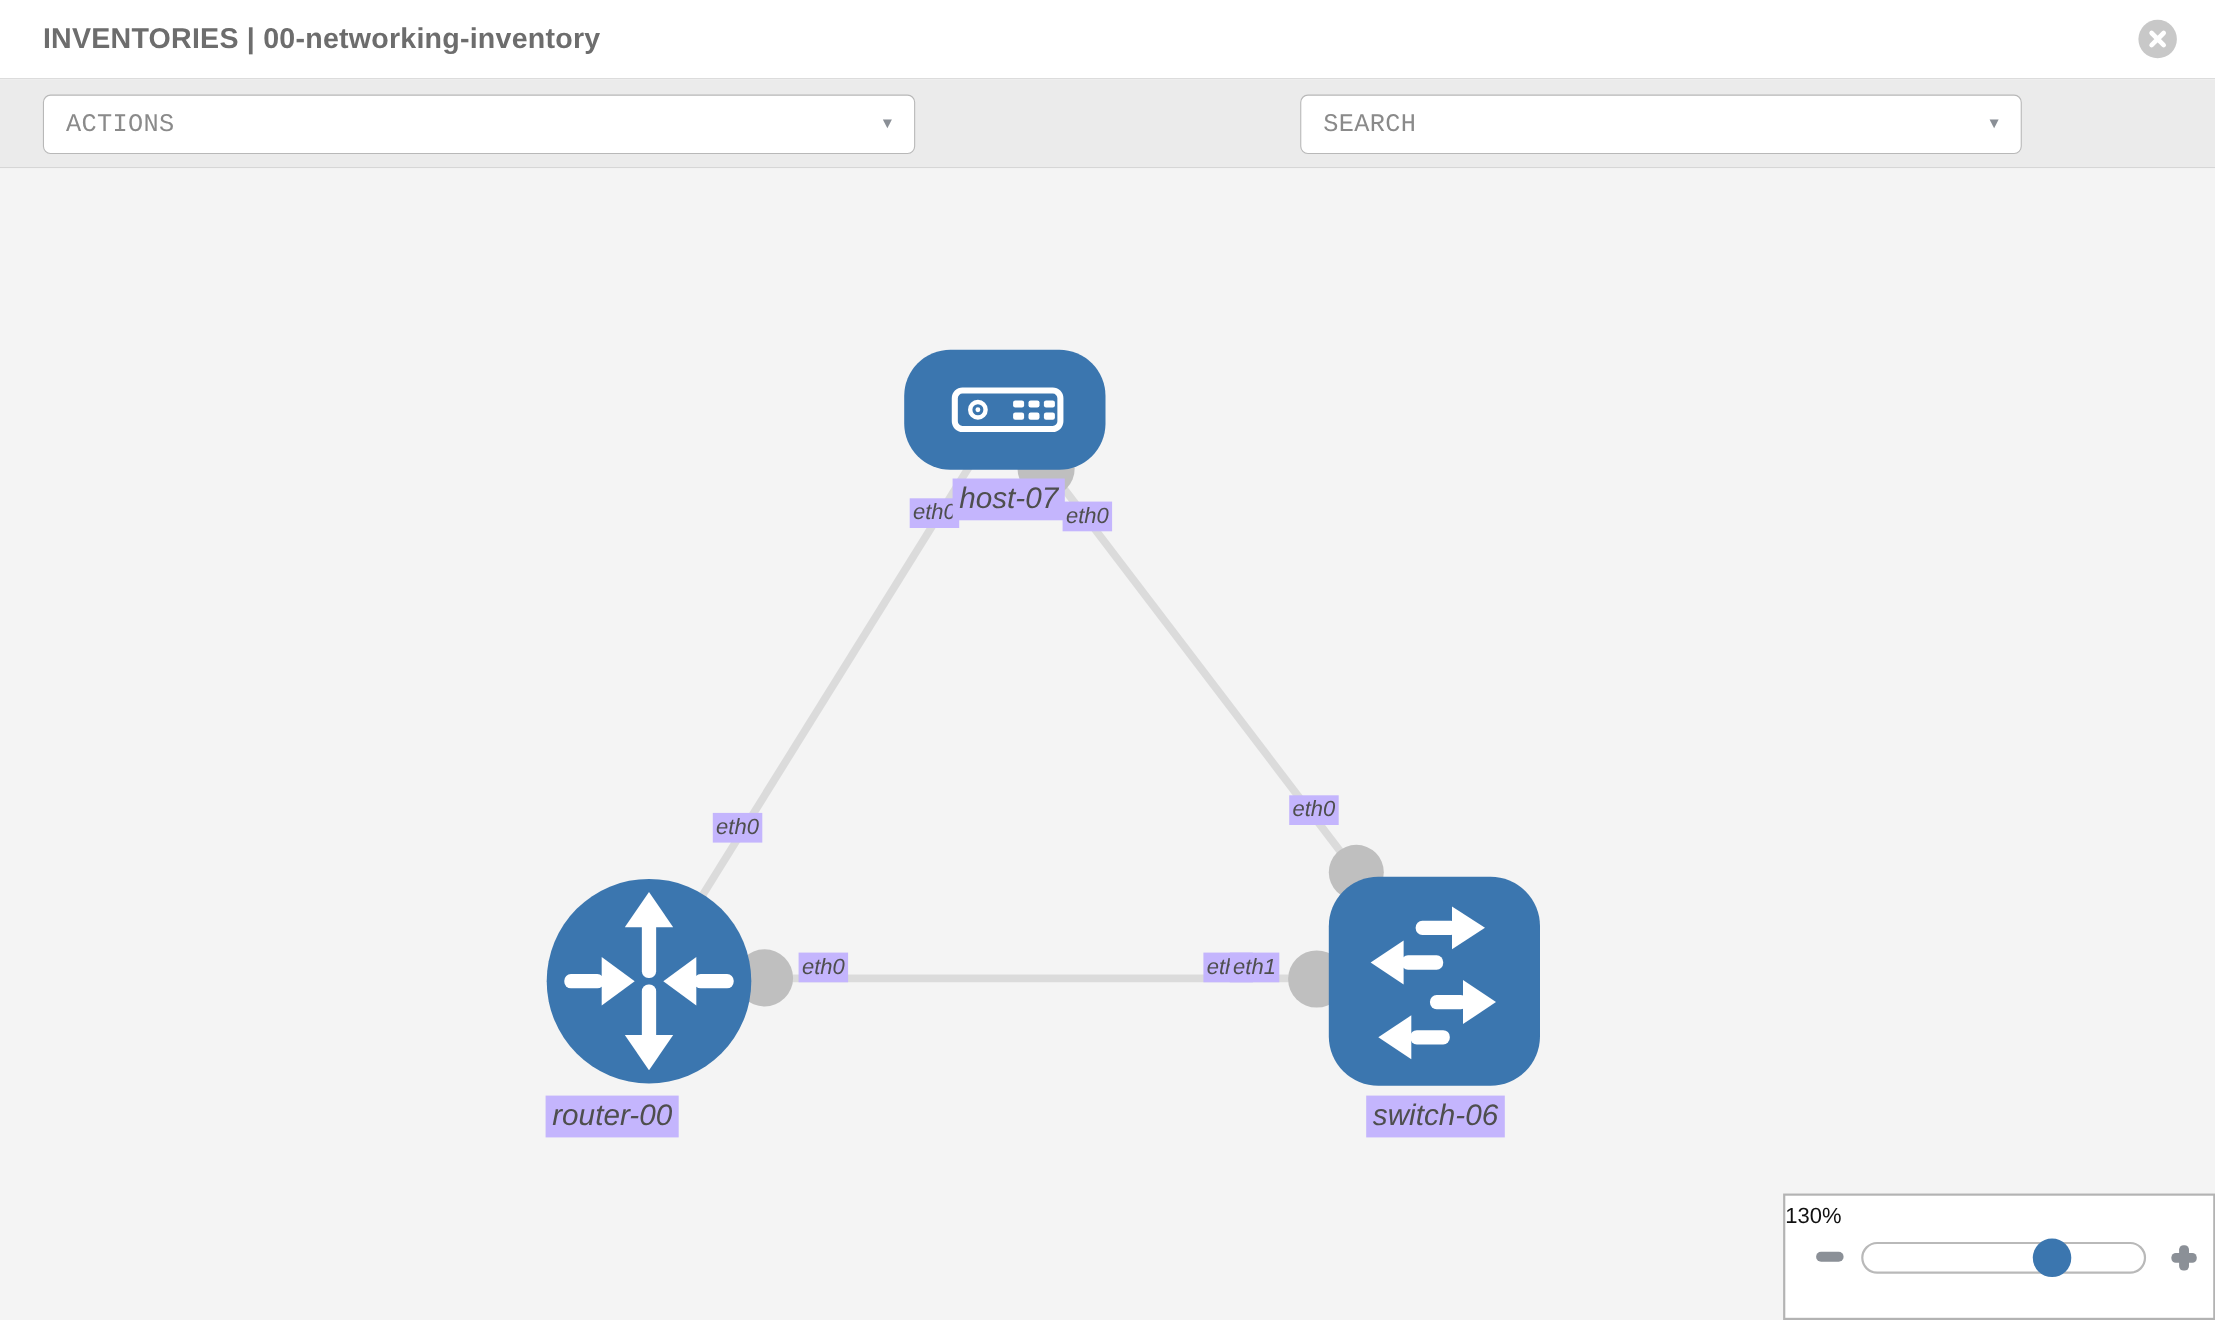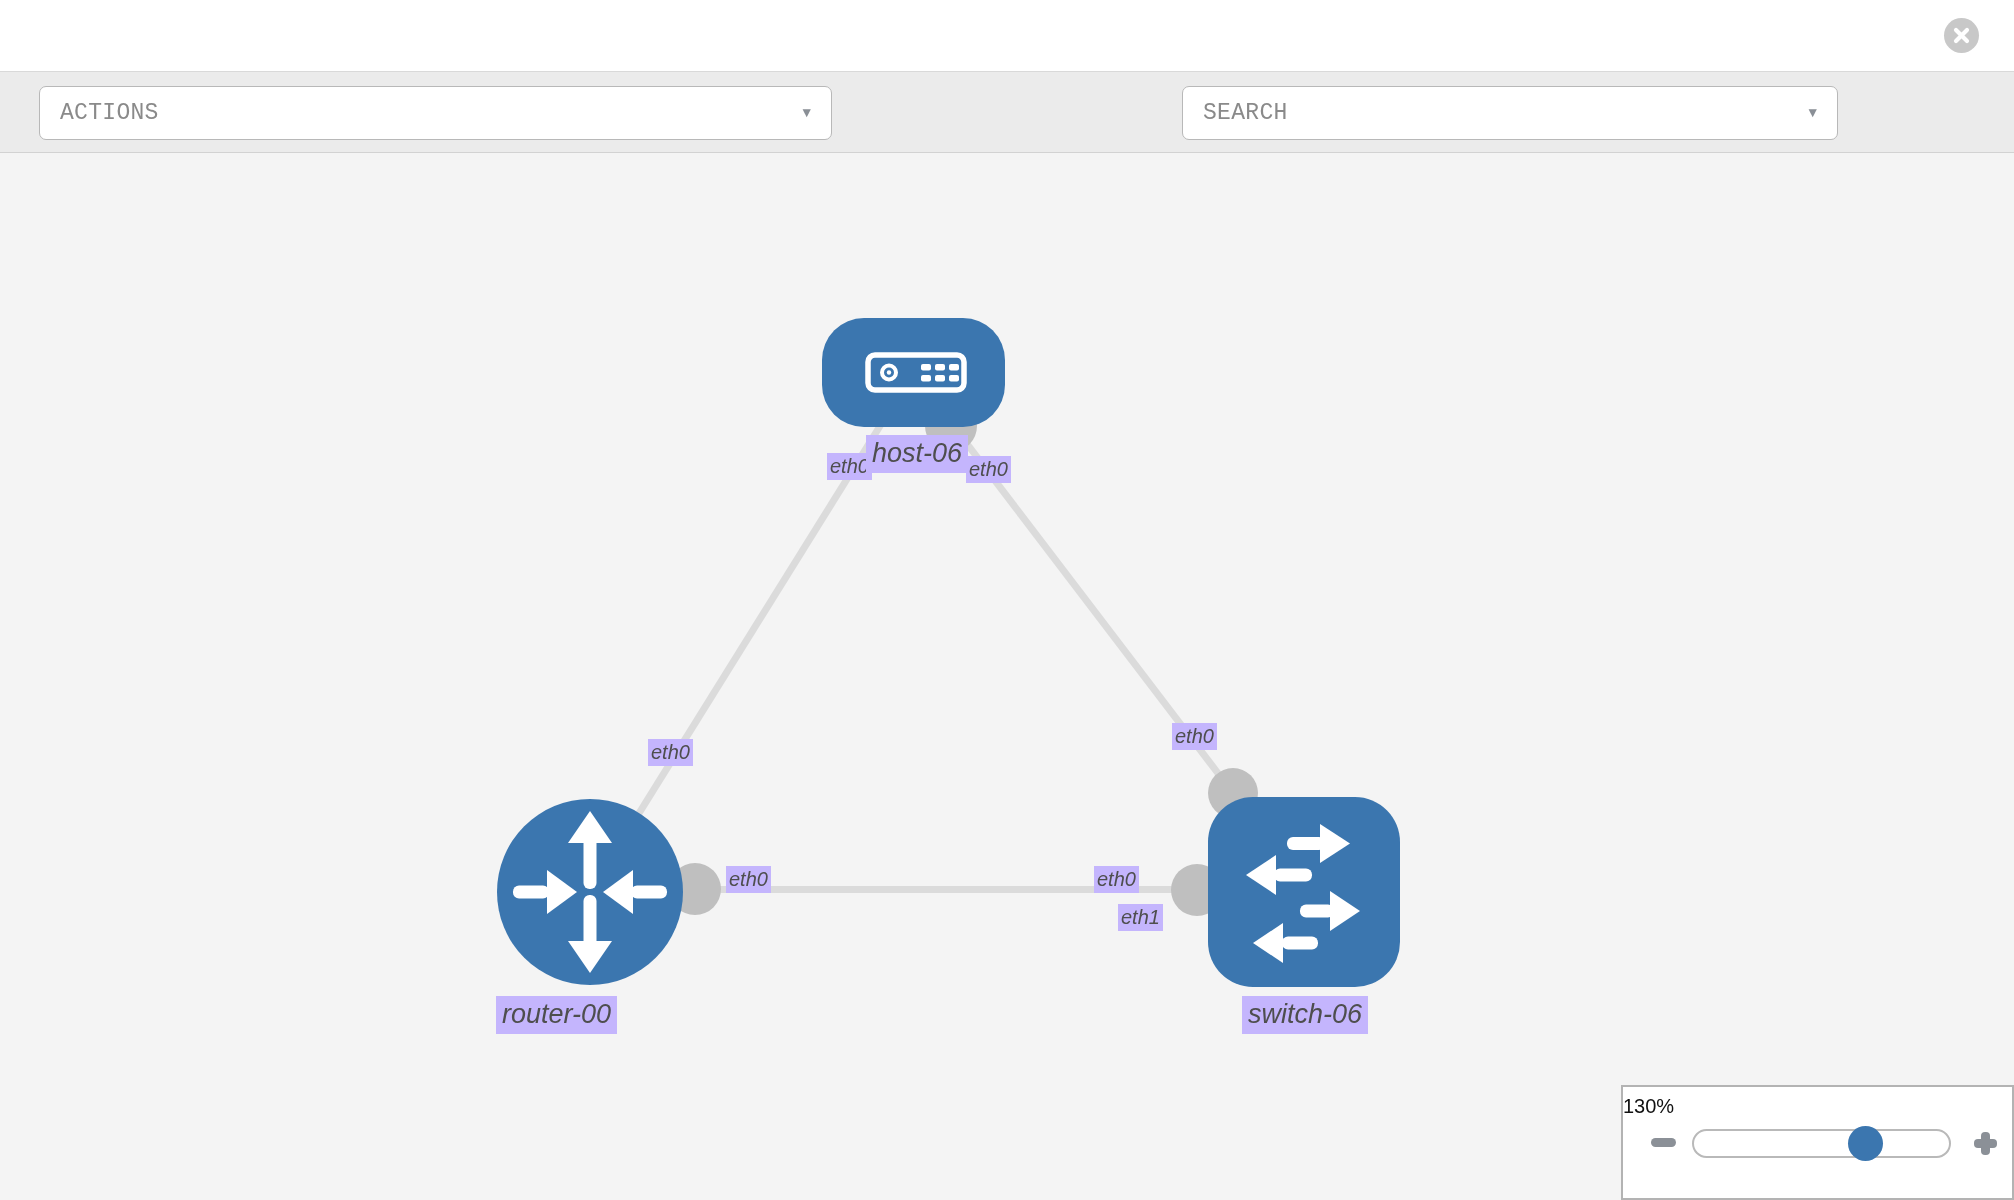--- a/index.html
+++ b/index.html
@@ -43,20 +43,21 @@
   .zoom-knob { position: absolute; left: 225px; top: 39px; width: 35px; height: 35px;
     border-radius: 50%; background: #3b76af; cursor: grab; }
   .zoom-plus { position: absolute; left: 351px; top: 45px; width: 23px; height: 23px; cursor: pointer; }
   .zoom-plus::before { content: ""; position: absolute; left: 0; top: 7px; width: 23px; height: 9px; background: #8b9097; border-radius: 4px; }
   .zoom-plus::after  { content: ""; position: absolute; left: 7px; top: 0; width: 9px; height: 23px; background: #8b9097; border-radius: 4px; }
 </style>
 </head>
 <body>
 
 <div class="header">
+  <div class="page-title">INVENTORIES | 00-networking-inventory</div>
   <div class="close-btn">
     <svg width="17" height="17" viewBox="0 0 17 17">
       <path d="M3 3 L14 14 M14 3 L3 14" stroke="#fff" stroke-width="4.2" stroke-linecap="round"></path>
     </svg>
   </div>
 </div>
 
 <div class="toolbar">
   <div class="dropdown dd-actions">
     <span class="dd-label">ACTIONS</span>
@@ -146,23 +147,23 @@
       </g>
     </g>
   </svg>
 
   <div class="graph-label iface-label" style="left:648px; top:586px;">eth0</div>
   <div class="graph-label iface-label" style="left:827px; top:300px;">eth0</div>
   <div class="graph-label iface-label" style="left:966px; top:303px;">eth0</div>
   <div class="graph-label iface-label" style="left:1172px; top:570px;">eth0</div>
   <div class="graph-label iface-label" style="left:726px; top:713px;">eth0</div>
   <div class="graph-label iface-label" style="left:1094px; top:713px; z-index:1;">eth0</div>
-  <div class="graph-label iface-label" style="left:1118px; top:713px; z-index:2;margin-top:38px;">eth1</div>
+  <div class="graph-label iface-label" style="left:1118px; top:713px; z-index:2;">eth1</div>
 
-  <div class="graph-label node-label" style="left:866px; top:282px; z-index:3;">host-06</div>
+  <div class="graph-label node-label" style="left:866px; top:282px; z-index:3;">host-07</div>
   <div class="graph-label node-label" style="left:496px; top:843px;">router-00</div>
   <div class="graph-label node-label" style="left:1242px; top:843px;">switch-06</div>
 </div>
 
 <div class="zoom-panel">
   <div class="zoom-level">130%</div>
   <div class="zoom-minus"></div>
   <div class="zoom-track"></div>
   <div class="zoom-knob"></div>
   <div class="zoom-plus"></div>

